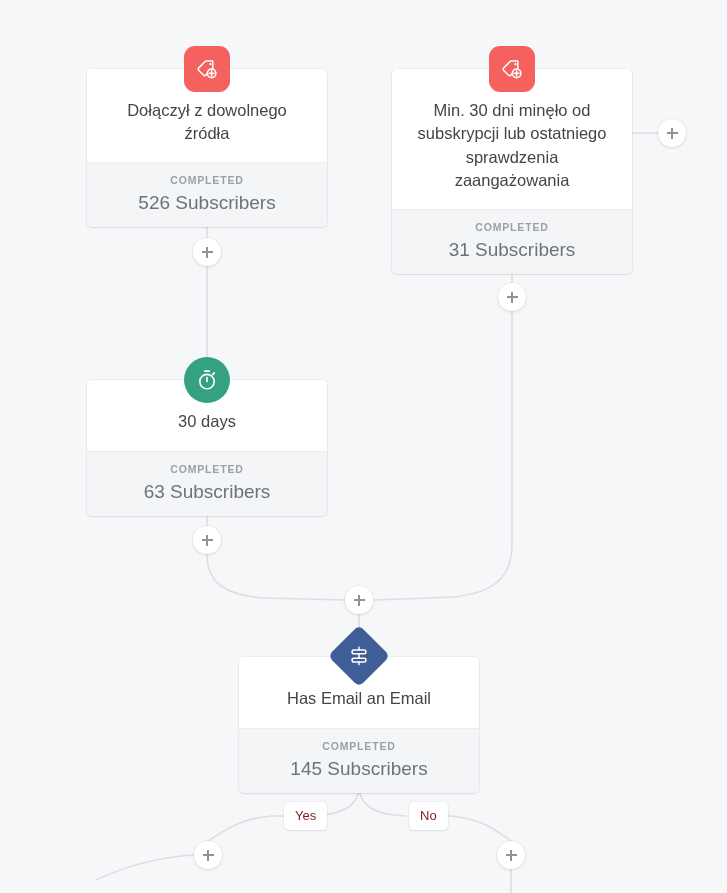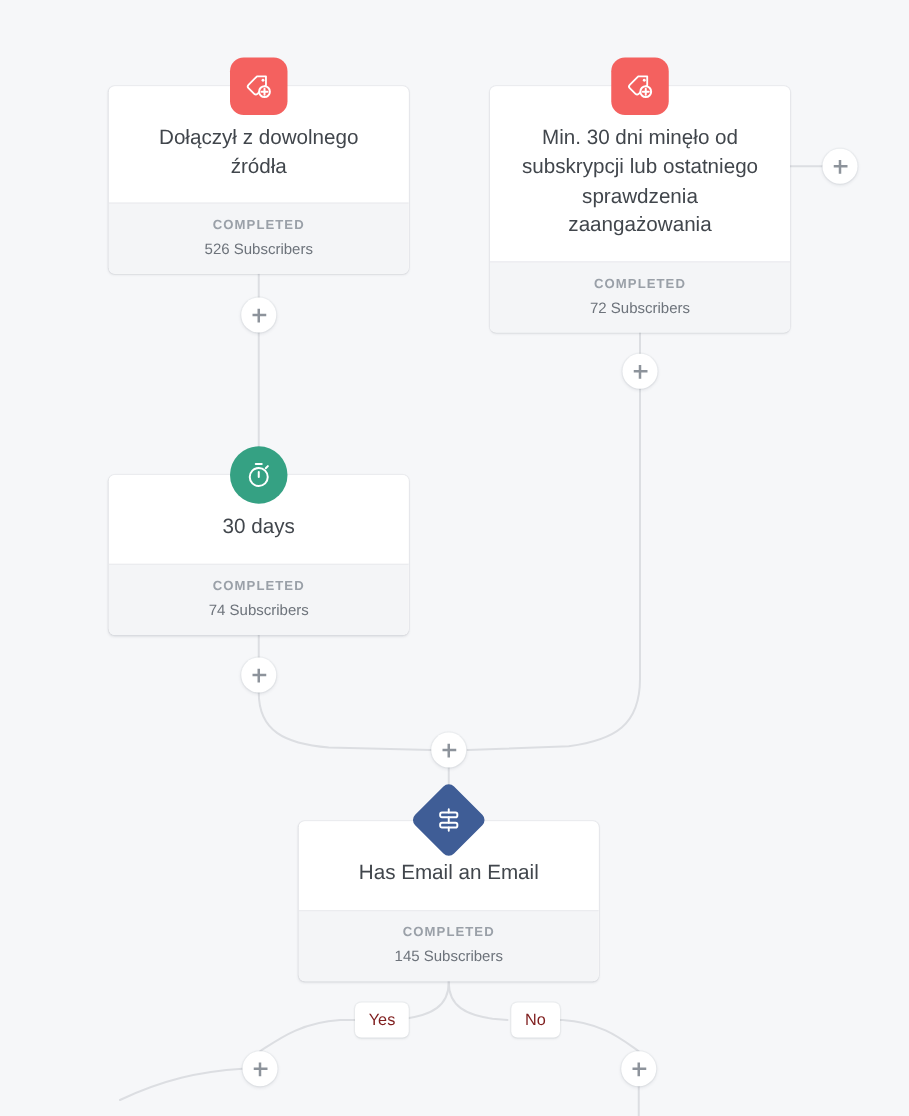--- a/index.html
+++ b/index.html
@@ -67,21 +67,21 @@
   }
   .foot-label {
     font-size: 10.5px;
     letter-spacing: .85px;
     font-weight: 700;
     color: #9aa0a8;
     text-transform: uppercase;
     margin-bottom: 6px;
   }
   .foot-value {
-    font-size: 12px;
+    font-size: 19px;
     color: #6d737b;
   }
 
   
   .badge {
     position: absolute;
     display: flex;
     align-items: center;
     justify-content: center;
     z-index: 6;
@@ -199,39 +199,39 @@
       <circle cx="15.4" cy="7.2" r="1.15" fill="#ffffff" stroke="none"></circle>
       <circle cx="16.6" cy="16.3" r="4.3" fill="#f4615f"></circle>
       <path d="M16.6 13.9v4.8M14.2 16.3h4.8"></path>
     </svg>
   </div>
   <div class="node" id="node-2" style="left:392px; top:69px;">
     <div class="node-title">Min. 30 dni minęło od subskrypcji lub ostatniego sprawdzenia zaangażowania</div>
     <div class="node-foot">
       <div class="foot-col">
         <div class="foot-label">COMPLETED</div>
-        <div class="foot-value">72 Subscribers</div>
+        <div class="foot-value">31 Subscribers</div>
       </div>
     </div>
   </div>
 
   <div class="badge badge-circle" style="left:184px; top:357px;">
     <svg width="24" height="24" viewBox="0 0 24 24" fill="none" stroke="#ffffff" stroke-width="1.6" stroke-linecap="round" stroke-linejoin="round">
       <circle cx="12" cy="13.6" r="7.2"></circle>
       <path d="M12 13.6V9.6"></path>
       <path d="M9.6 3.1h4.8"></path>
       <path d="M17.6 6.6l1.7-1.7"></path>
     </svg>
   </div>
   <div class="node" id="node-3" style="left:87px; top:380px;">
     <div class="node-title short">30 days</div>
     <div class="node-foot">
       <div class="foot-col">
         <div class="foot-label">COMPLETED</div>
-        <div class="foot-value">74 Subscribers</div>
+        <div class="foot-value">63 Subscribers</div>
       </div>
     </div>
   </div>
 
   <div class="badge badge-diamond" style="left:337px; top:634px;">
     <svg width="22" height="22" viewBox="0 0 24 24" fill="none" stroke="#ffffff" stroke-width="1.7" stroke-linecap="round" stroke-linejoin="round">
       <rect x="4.5" y="5.4" width="15" height="4.2" rx="1.6"></rect>
       <rect x="4.5" y="14.4" width="15" height="4.2" rx="1.6"></rect>
       <path d="M12 2.6v2.8M12 9.6v4.8M12 18.6v2.8"></path>
     </svg>

